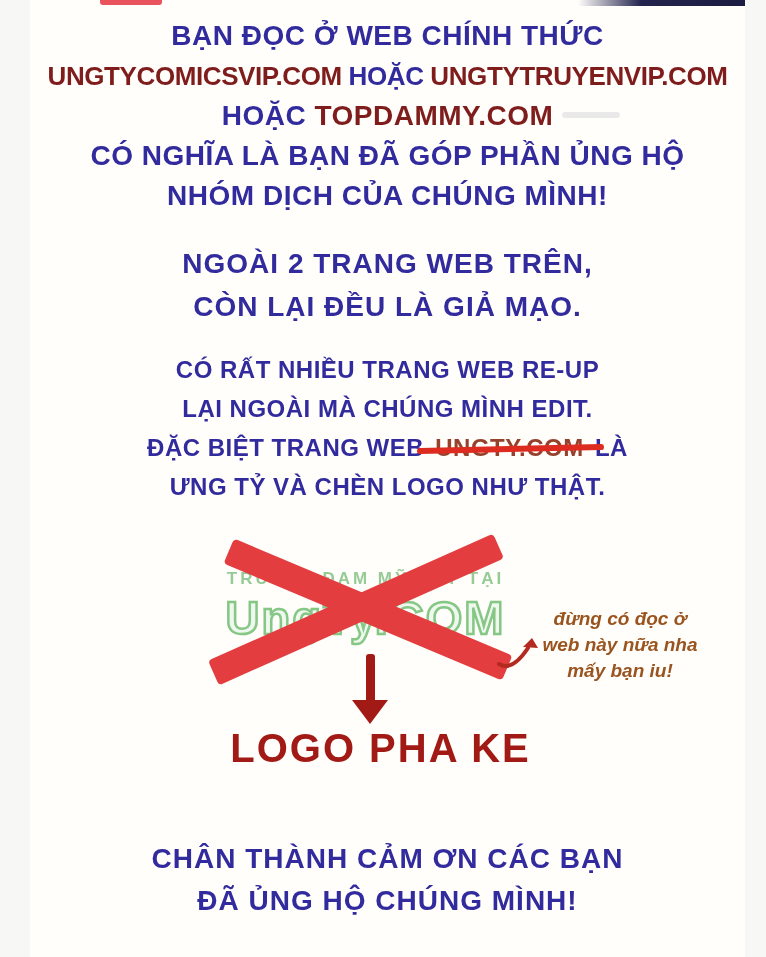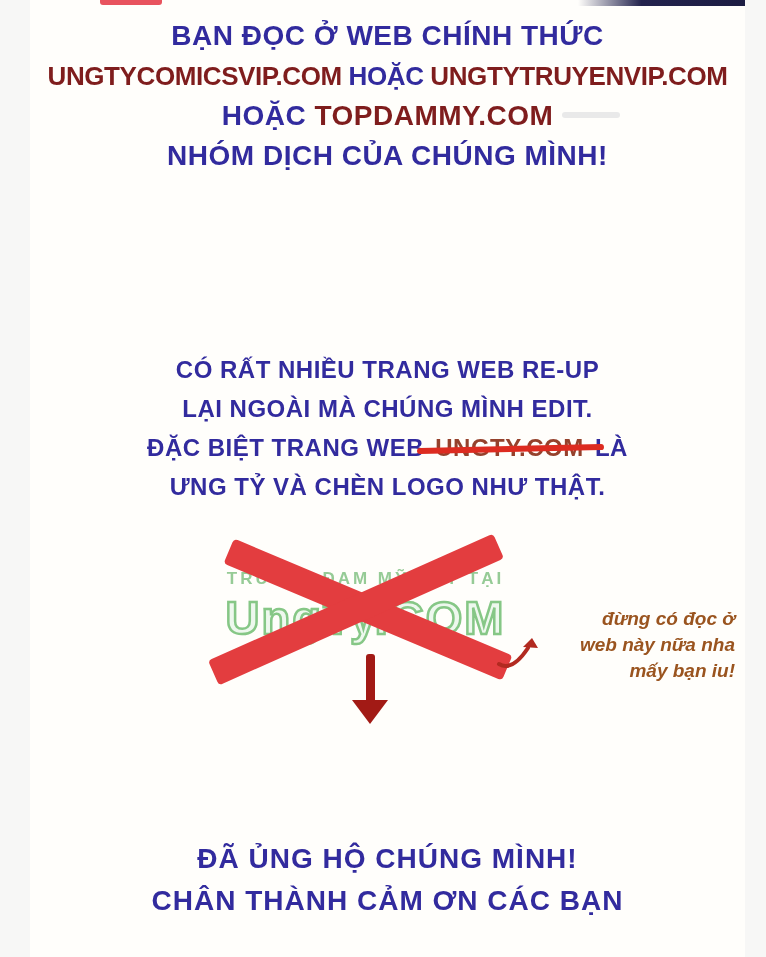--- a/index.html
+++ b/index.html
@@ -48,21 +48,21 @@
   .xmark{position:absolute;left:0;top:0;width:766px;height:957px;pointer-events:none;}
   .xstroke{position:absolute;height:27px;background:#e33d3f;border-radius:4px;}
   .xstroke.a{left:217px;top:596px;width:302px;transform:rotate(22.8deg);}
   .xstroke.b{left:200px;top:596px;width:312px;transform:rotate(-24deg);}
 
   
   .curved-arrow{position:absolute;left:496px;top:632px;}
   .down-arrow{position:absolute;left:348px;top:652px;}
 
   
-  .note{position:absolute;left:505px;top:606px;width:230px;text-align:right;
+  .note{position:absolute;left:505px;top:606px;width:230px;text-align:center;
     color:#9a541f;font-weight:bold;font-style:italic;font-size:19px;line-height:26px;letter-spacing:0;}
 
   .caption{top:726px;transform:translateX(-7px);font-size:40px;letter-spacing:2px;line-height:44px;}
 
   .sec-bottom{top:838px;font-size:28px;line-height:42px;letter-spacing:1px;}
 </style>
 </head>
 <body>
 
 <div class="page">
@@ -77,23 +77,28 @@
     <div class="line blue">BẠN ĐỌC Ở WEB CHÍNH THỨC</div>
     <div class="line urls">
       <span class="red">UNGTYCOMICSVIP.COM</span>
       <span class="blue">HOẶC</span>
       <span class="red">UNGTYTRUYENVIP.COM</span>
     </div>
     <div class="line">
       <span class="blue">HOẶC</span>
       <span class="red">TOPDAMMY.COM</span>
     </div>
+    <div class="line blue">CÓ NGHĨA LÀ BẠN ĐÃ GÓP PHẦN ỦNG HỘ</div>
     <div class="line blue">NHÓM DỊCH CỦA CHÚNG MÌNH!</div>
   </div>
 
+  <div class="block sec-mid blue">
+    <div class="line">NGOÀI 2 TRANG WEB TRÊN,</div>
+    <div class="line">CÒN LẠI ĐỀU LÀ GIẢ MẠO.</div>
+  </div>
 
   <div class="block sec-warn blue">
     <div class="line">CÓ RẤT NHIỀU TRANG WEB RE-UP</div>
     <div class="line">LẠI NGOÀI MÀ CHÚNG MÌNH EDIT.</div>
     <div class="line">
       <span>ĐẶC BIỆT TRANG WEB</span>
       <span class="strike-wrap maroon">
         <span>UNGTY.COM</span>
         <span class="strike-line"></span>
       </span>
@@ -121,19 +126,20 @@
     <div>đừng có đọc ở</div>
     <div>web này nữa nha</div>
     <div>mấy bạn iu!</div>
   </div>
 
   <svg class="down-arrow" width="44" height="74" viewBox="0 0 44 74">
     <rect x="18" y="2" width="9" height="50" rx="3" fill="#a21a15"></rect>
     <polygon points="4,48 40,48 22,72" fill="#a21a15"></polygon>
   </svg>
 
+  <div class="block caption darkred">LOGO PHA KE</div>
 
   <div class="block sec-bottom blue">
+    <div class="line">CHÂN THÀNH CẢM ƠN CÁC BẠN</div>
     <div class="line">ĐÃ ỦNG HỘ CHÚNG MÌNH!</div>
-    <div class="line">CHÂN THÀNH CẢM ƠN CÁC BẠN</div>
   </div>
 
 </div>
 
 </body></html>

